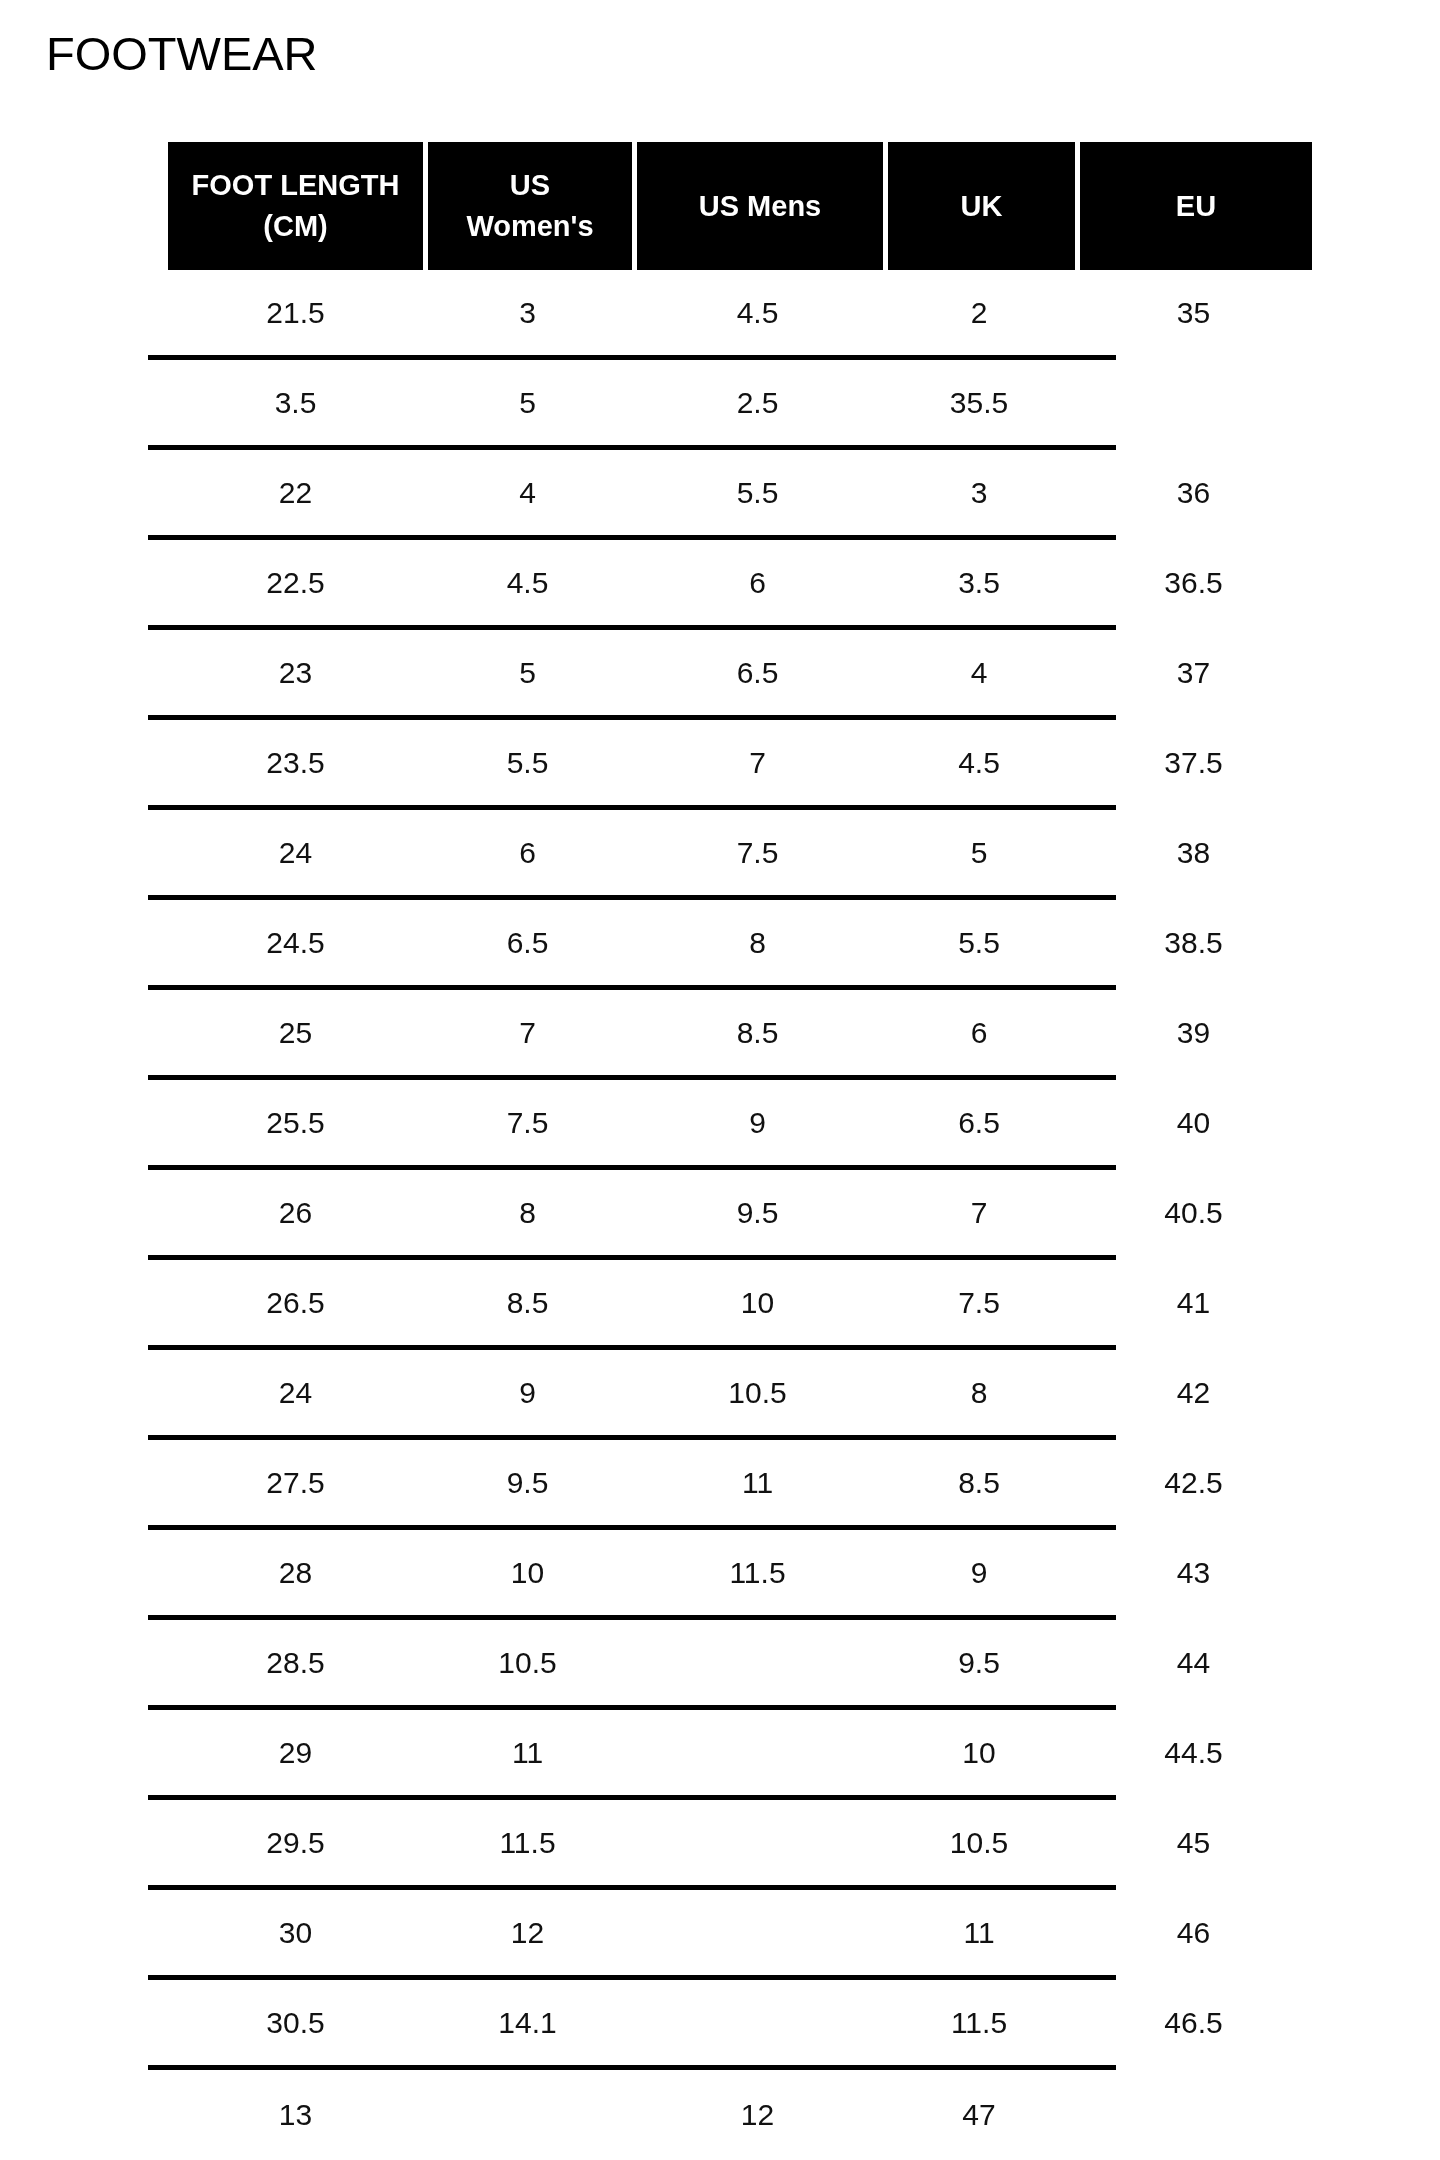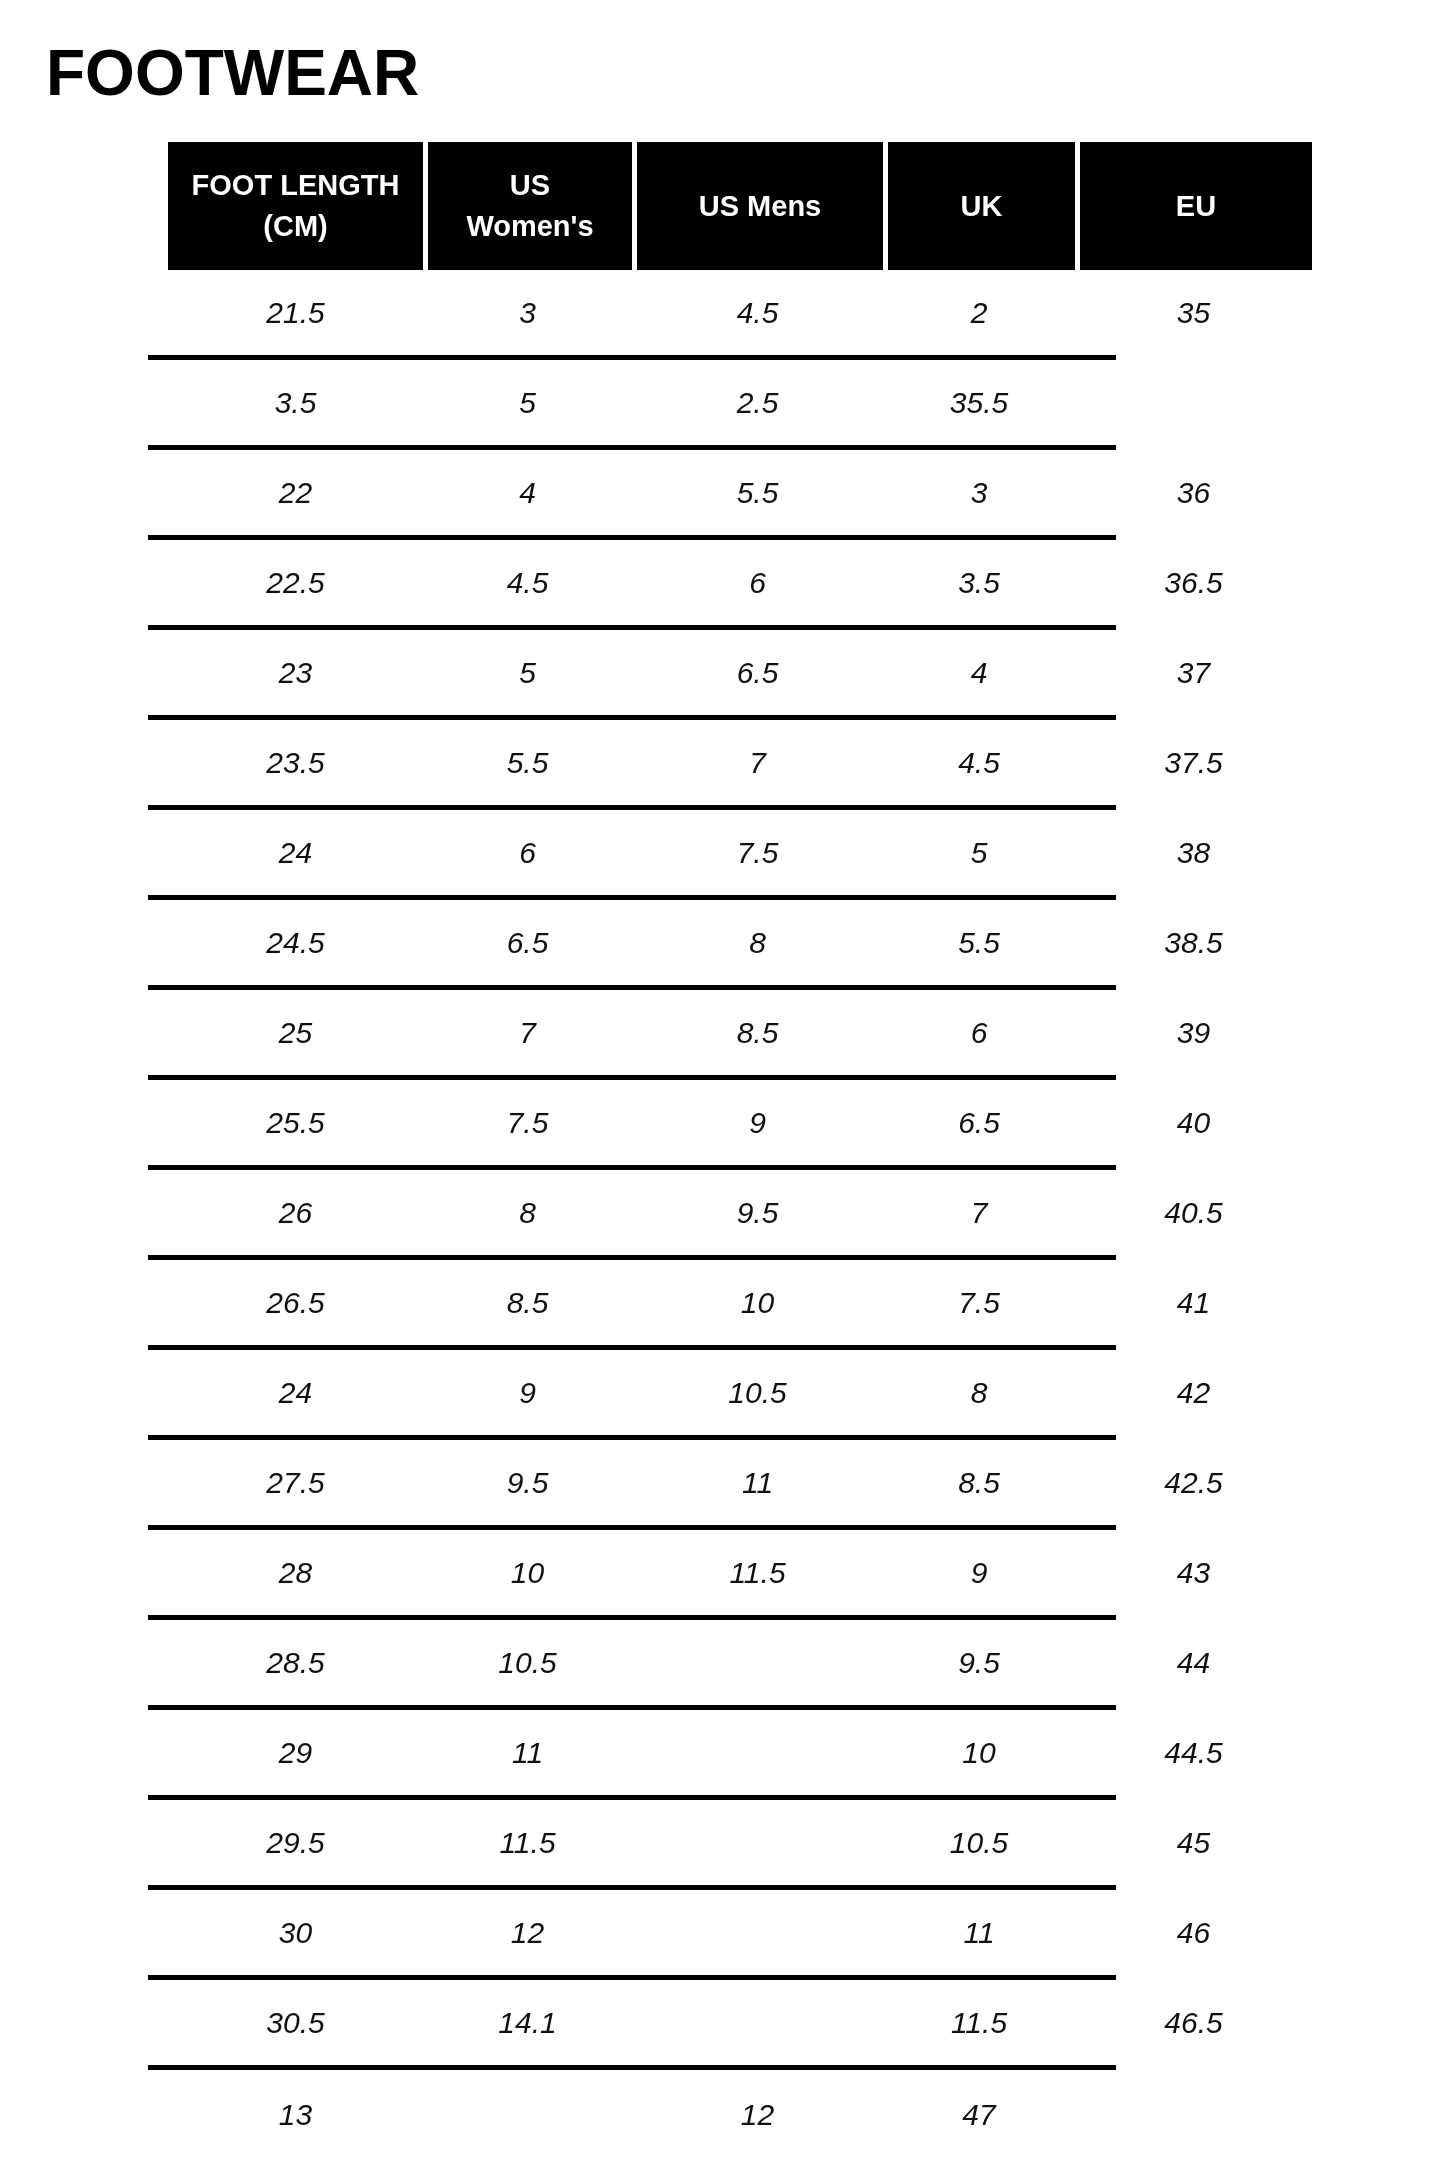--- a/index.html
+++ b/index.html
@@ -12,27 +12,26 @@
     position: relative;
     width: 1440px;
     height: 2160px;
     background: var(--bg, #ffffff);
     overflow: hidden;
   }
   .page-title {
     position: absolute;
     left: 46px;
     top: 30px;
-    font-size: 64px;
-    font-weight: 700;
+    font-size: 47px;
+    font-weight: 400;
     letter-spacing: 0px;
     color: #000000;
     line-height: 1;
     white-space: nowrap;
-    margin-top: 11px;
   }
   .size-table {
     position: absolute;
     left: 148px;
     top: 142px;
     width: 1144px;
   }
   .t-row {
     display: grid;
     grid-template-columns: 255px 209px 251px 192px 237px;
@@ -55,21 +54,20 @@
     box-sizing: border-box;
     padding: 0 18px;
   }
   .header-cell + .header-cell {
     border-left: 5px solid #ffffff;
   }
   .t-row.data {
     height: 90px;
     border-bottom: 5px solid var(--divider, #000000);
     box-sizing: border-box;
-    font-style: italic;
   }
   .t-row.data:last-child {
     border-bottom: none;
   }
   .data-cell {
     display: flex;
     align-items: center;
     justify-content: center;
     font-size: 30px;
     color: var(--text, #111111);

